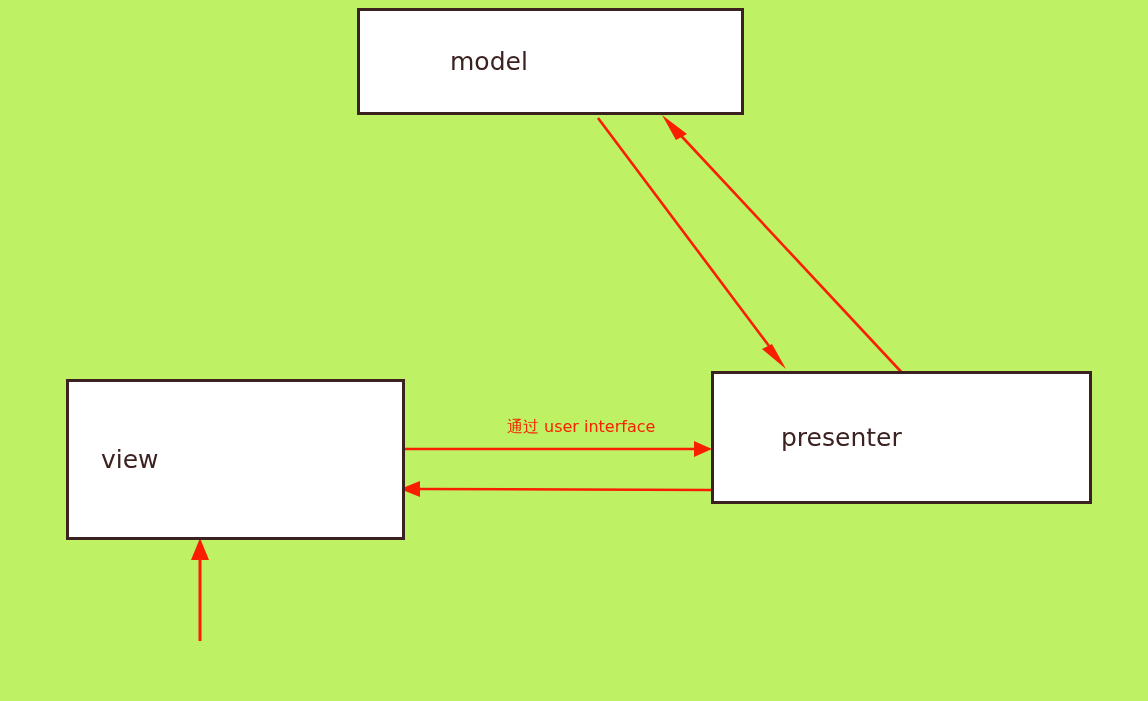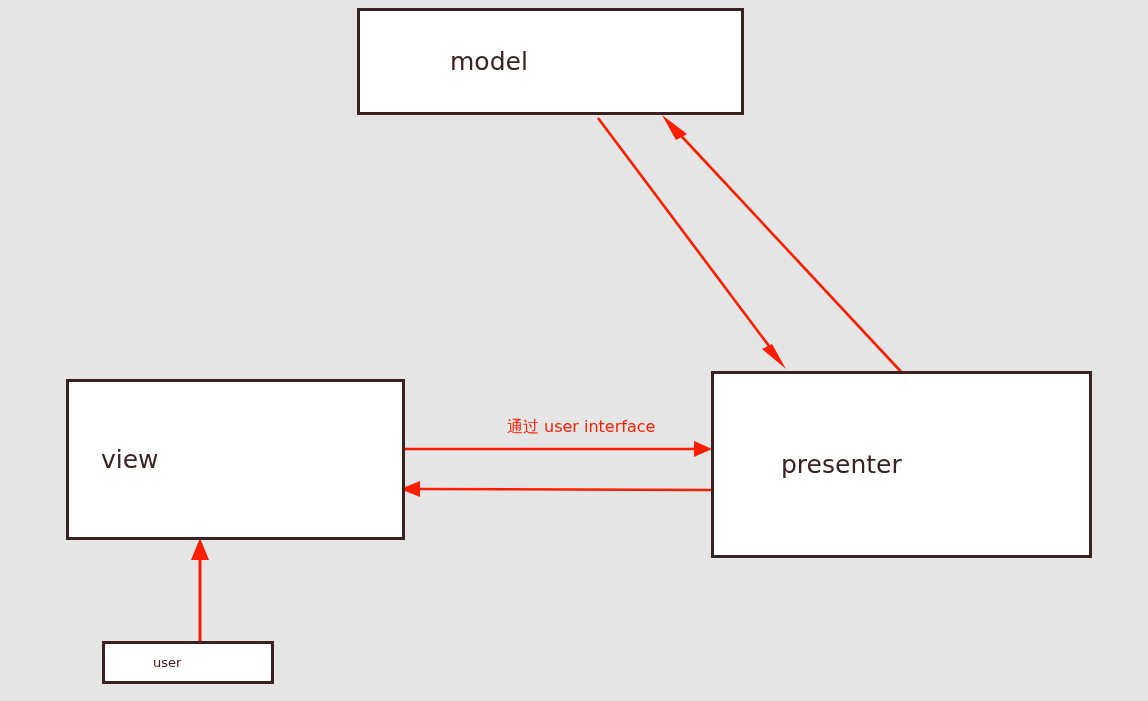--- a/index.html
+++ b/index.html
@@ -8,21 +8,21 @@
     padding: 0;
     background: #ffffff;
   }
   body {
     font-family: "DejaVu Sans", "Liberation Sans", sans-serif;
   }
   #canvas {
     position: relative;
     width: 1148px;
     height: 701px;
-    background: #e5e5e5;
+    background: #bef264;
     overflow: hidden;
   }
   .node {
     position: absolute;
     box-sizing: border-box;
     background: #ffffff;
     border: 3px solid #3b2220;
     display: flex;
     align-items: center;
     justify-content: flex-start;
@@ -52,21 +52,21 @@
   }
   #node-view .node-label {
     font-size: 25px;
     margin-left: 32px;
   }
   
   #node-presenter {
     left: 711px;
     top: 371px;
     width: 381px;
-    height: 187px;
+    height: 133px;
     text-align: right;
   }
   #node-presenter .node-label {
     font-size: 25px;
     margin-left: 67px;
   }
   
   #node-user {
     left: 102px;
     top: 641px;
@@ -141,21 +141,18 @@
   </div>
 
   <div class="node" id="node-view">
     <span class="node-label">view</span>
   </div>
 
   <div class="node" id="node-presenter">
     <span class="node-label">presenter</span>
   </div>
 
-  <div class="node" id="node-user">
-    <span class="node-label">user</span>
-  </div>
 
   <div class="edge-label" id="label-view-interface">
     <span class="cjk">通过</span><span style="margin-left:5px;">user interface</span>
   </div>
 
 </div>
 
 </body></html>

